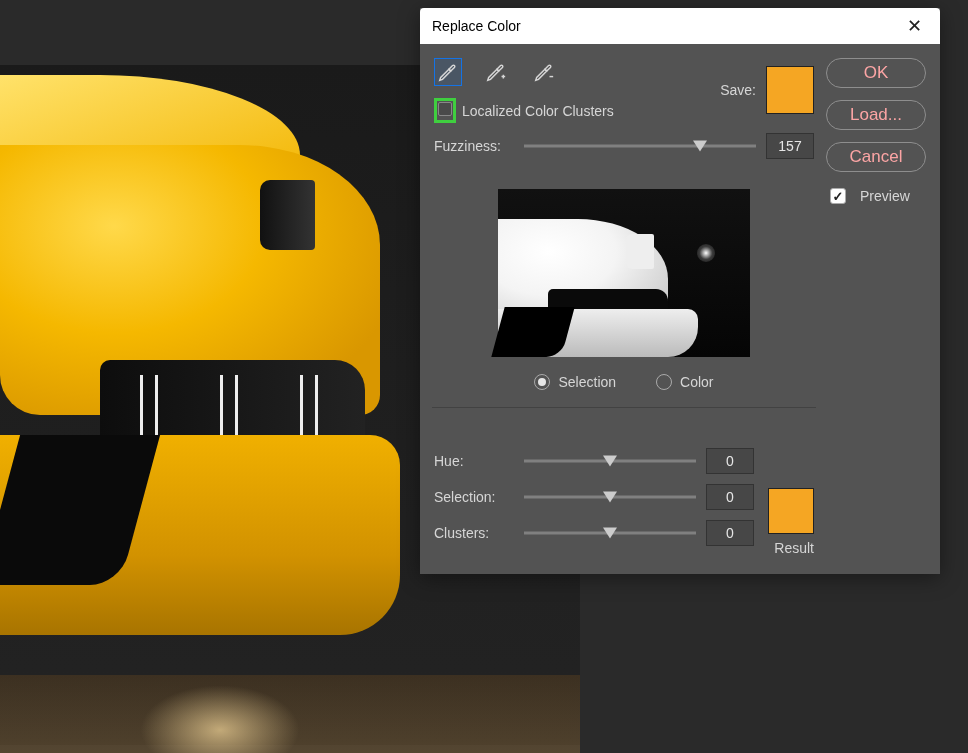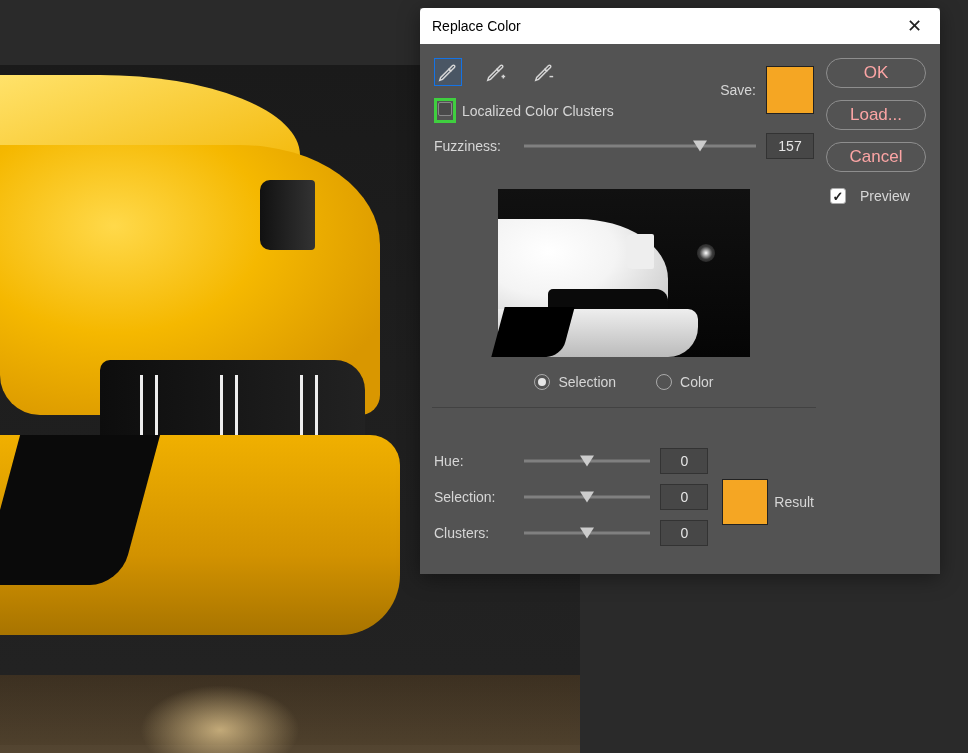--- a/index.html
+++ b/index.html
@@ -66,21 +66,21 @@
   .pv-mirror{position:absolute;left:128px;top:45px;width:28px;height:35px;background:#eee;border-radius:6px 2px 2px 6px;}
   .pv-light{position:absolute;right:35px;top:55px;width:18px;height:18px;background:radial-gradient(circle,#fff,#fff3,#0000);border-radius:50%;}
   .pv-hl{position:absolute;left:50px;top:100px;width:120px;height:35px;background:#0a0a0a;border-radius:5px 12px 5px 5px;}
   .radio-row{display:flex;gap:40px;justify-content:center;margin:17px 0;}
   .radio{display:flex;align-items:center;gap:8px;cursor:pointer;}
   .radio-dot{width:16px;height:16px;border-radius:50%;border:1px solid #aaa;display:flex;align-items:center;justify-content:center;}
   .radio-dot.sel::after{content:"";width:8px;height:8px;border-radius:50%;background:#e6e6e6;}
   .divider{height:1px;background:#424242;margin:0 -2px 18px -2px;}
   .replacement{display:flex;gap:14px;margin-top:40px;}
   .rep-sliders{flex:1;}
-  .rep-swatch-col{display:flex;flex-direction:row;align-items:center;gap:6px;justify-content:flex-end;}
+  .rep-swatch-col{display:flex;flex-direction:column;align-items:flex-end;gap:6px;justify-content:flex-end;}
   .color-block{display:flex;align-items:center;gap:10px;margin-top:8px;}
 </style>
 </head>
 <body>
 
 <div class="canvas-bg">
   <div class="car-hood"></div>
   <div class="car-body"></div>
   <div class="car-mirror"></div>
   <div class="car-headlight">

